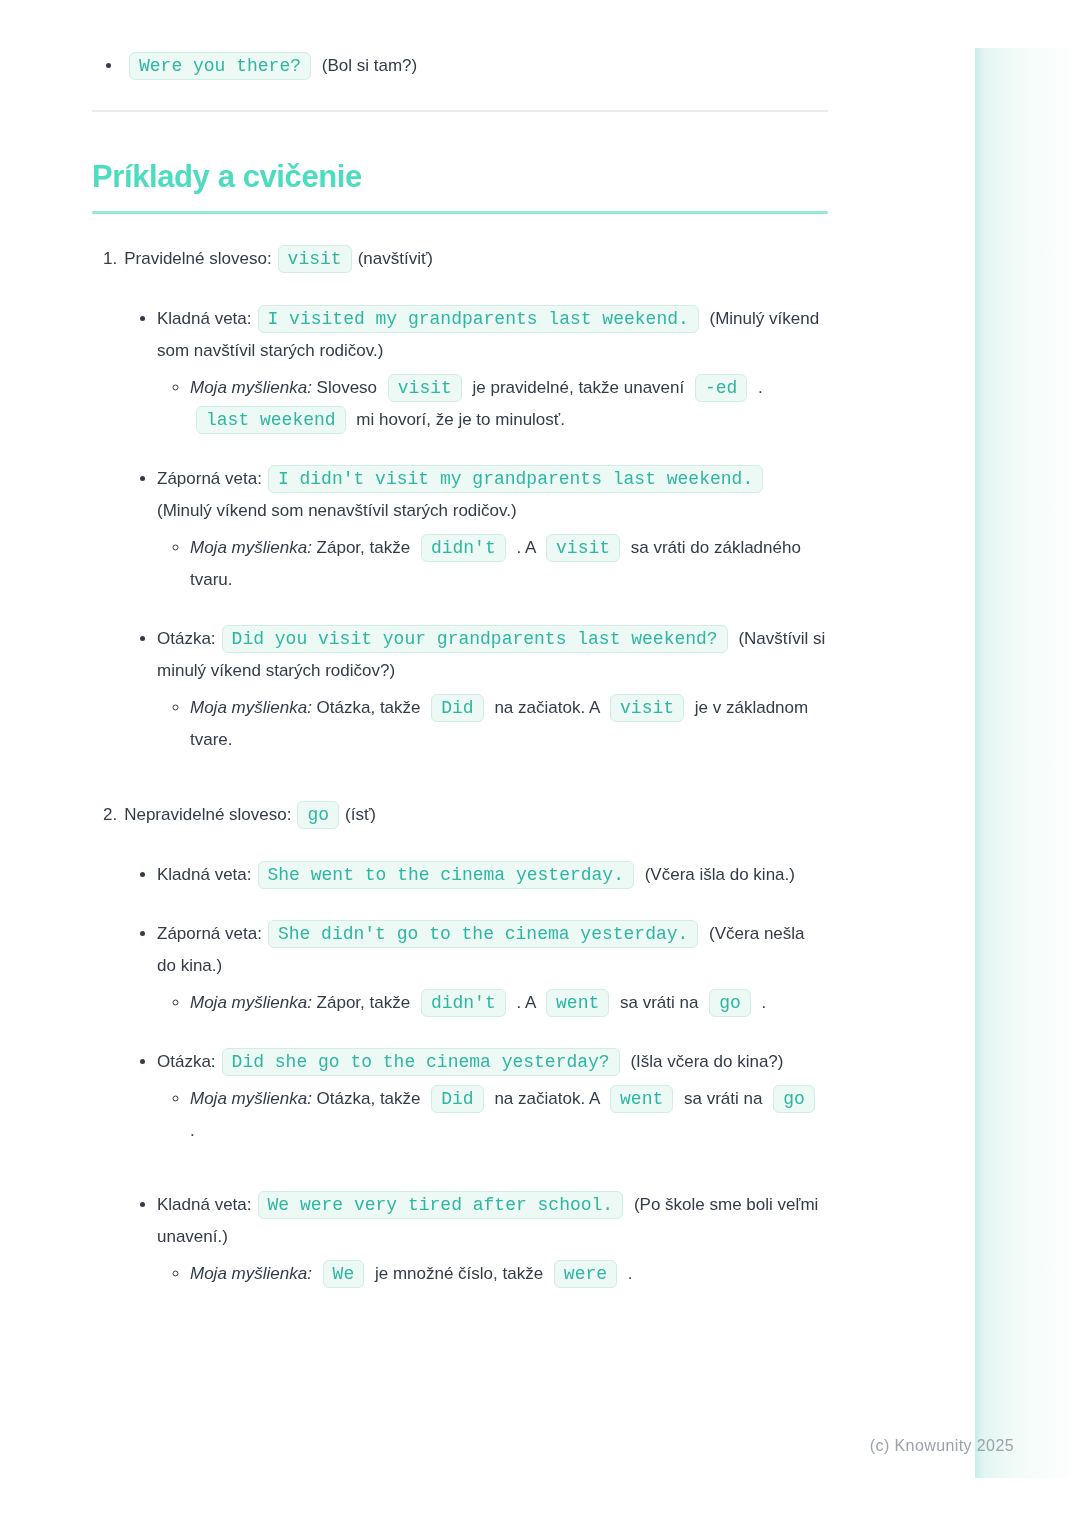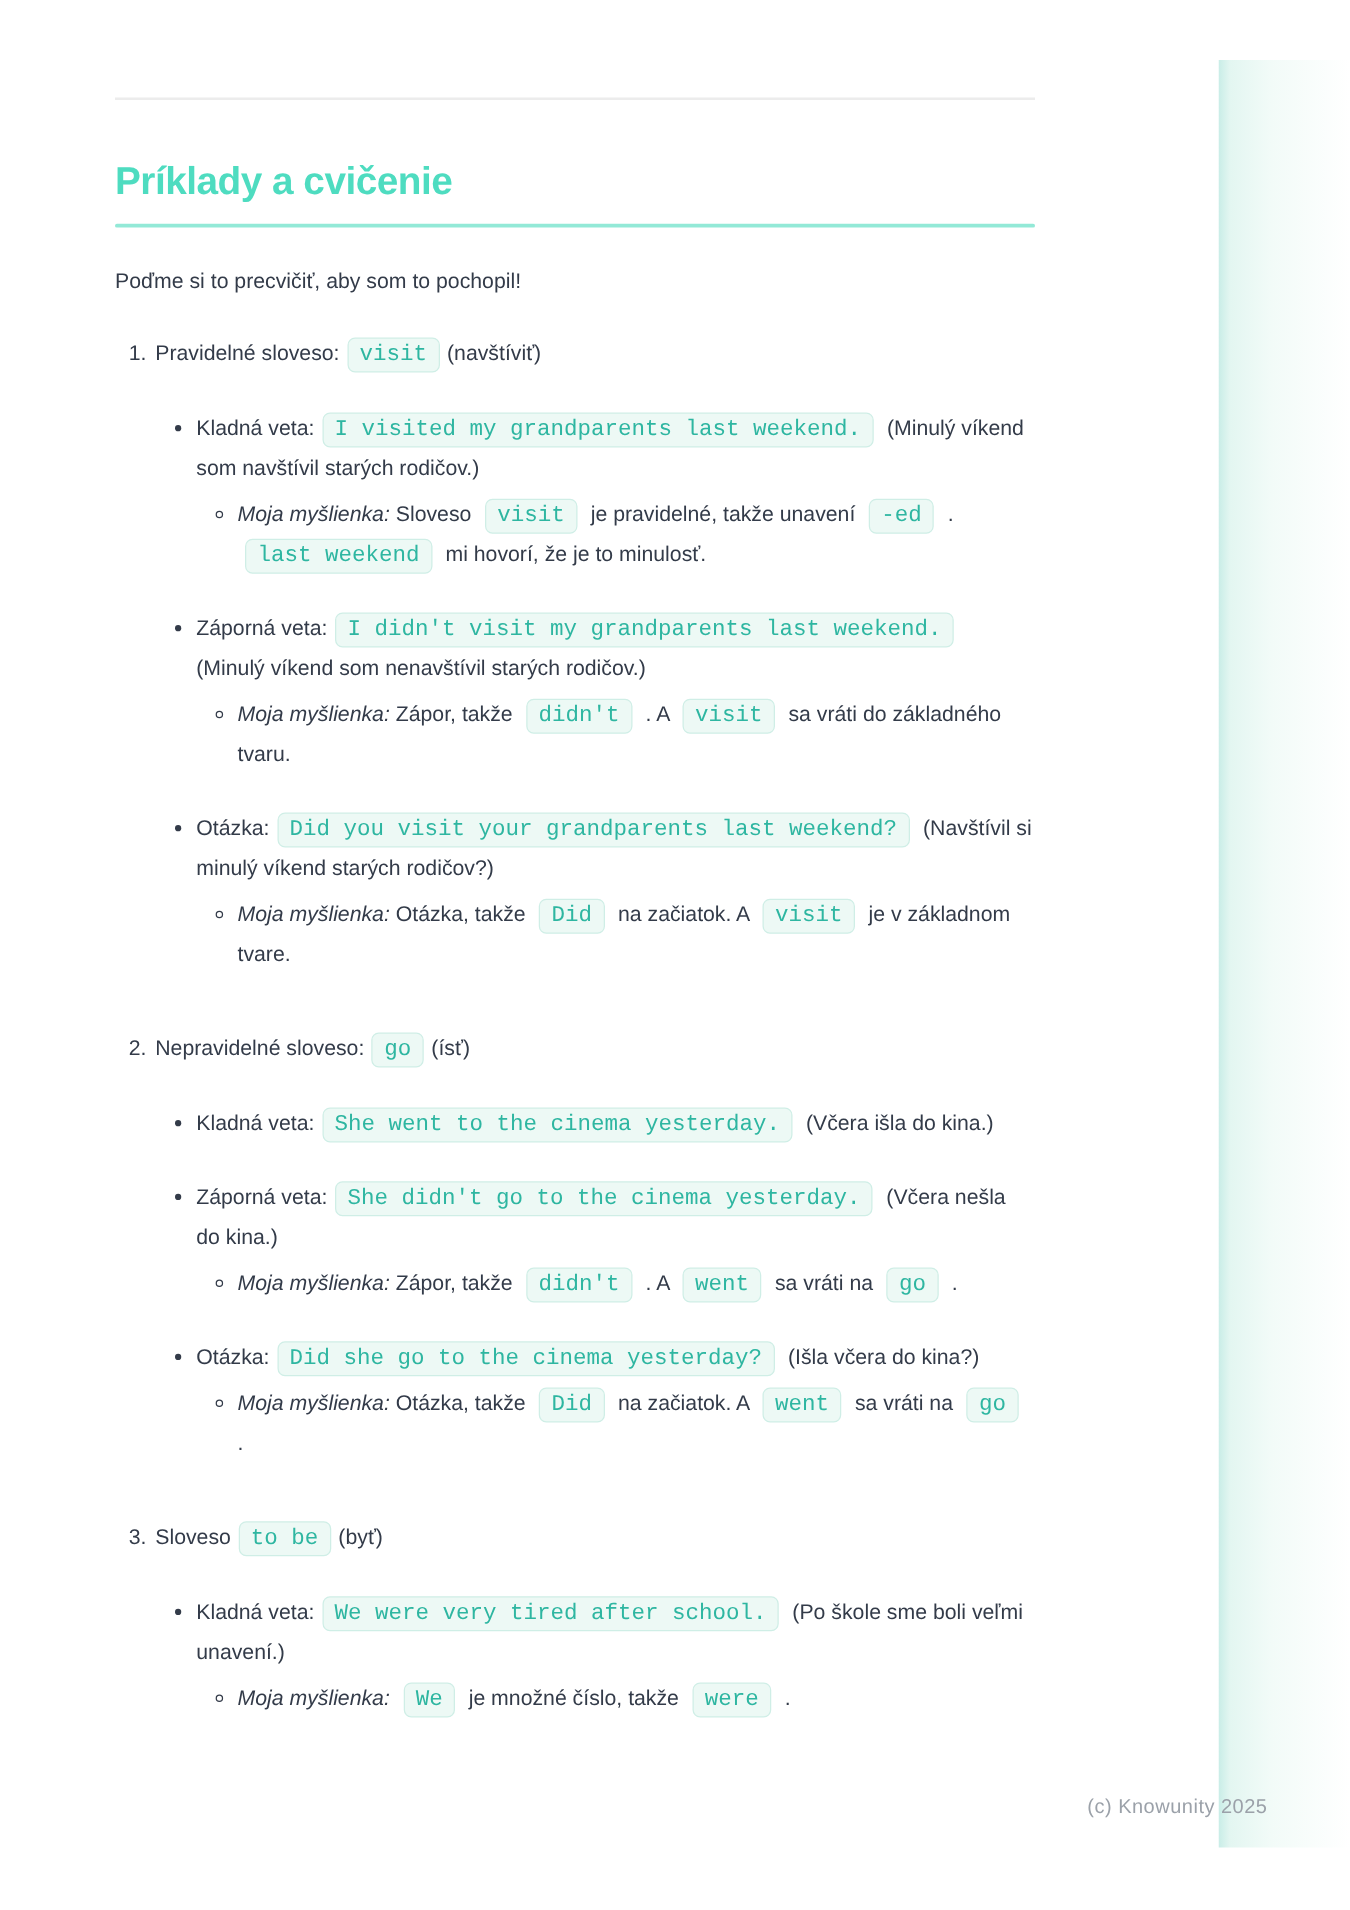--- a/index.html
+++ b/index.html
@@ -57,27 +57,29 @@
   }
 </style>
 </head>
 <body>
 
 <div class="side-strip"></div>
 <div class="watermark">(c) Knowunity 2025</div>
 
 <div class="content">
 
+  <ul class="top-list">
+    <li><span class="rich"><code class="chip">Were you there?</code><span> (Bol si tam?)</span></span></li>
+  </ul>
 
   <hr class="divider">
 
   <h1>Príklady a cvičenie</h1>
   <div class="h-underline"></div>
 
-  <p class="intro">Poďme si to precvičiť, aby som to pochopil!</p>
 
   <ol class="exercises">
 
     <li>
       <div class="ex-title">
         <span class="ex-num">1.</span><span class="rich"><strong>Pravidelné sloveso:</strong><code class="chip">visit</code><strong>(navštíviť)</strong></span>
       </div>
       <ul class="lv2">
         <li>
           <span class="rich"><strong>Kladná veta:</strong><code class="chip">I visited my grandparents last weekend.</code><span> (Minulý víkend som navštívil starých rodičov.)</span></span>
@@ -117,23 +119,20 @@
         <li>
           <span class="rich"><strong>Otázka:</strong><code class="chip">Did she go to the cinema yesterday?</code><span> (Išla včera do kina?)</span></span>
           <ul class="lv3">
             <li><span class="rich"><em>Moja myšlienka:</em><span> Otázka, takže </span><code class="chip">Did</code><span> na začiatok. A </span><code class="chip">went</code><span> sa vráti na </span><code class="chip">go</code><span> .</span></span></li>
           </ul>
         </li>
       </ul>
     </li>
 
     <li>
-      <div class="ex-title">
-        <span class="ex-num">3.</span><span class="rich"><strong>Sloveso</strong><code class="chip">to be</code><strong>(byť)</strong></span>
-      </div>
       <ul class="lv2">
         <li>
           <span class="rich"><strong>Kladná veta:</strong><code class="chip">We were very tired after school.</code><span> (Po škole sme boli veľmi unavení.)</span></span>
           <ul class="lv3">
             <li><span class="rich"><em>Moja myšlienka:</em><span> </span><code class="chip">We</code><span> je množné číslo, takže </span><code class="chip">were</code><span> .</span></span></li>
           </ul>
         </li>
       </ul>
     </li>
 

